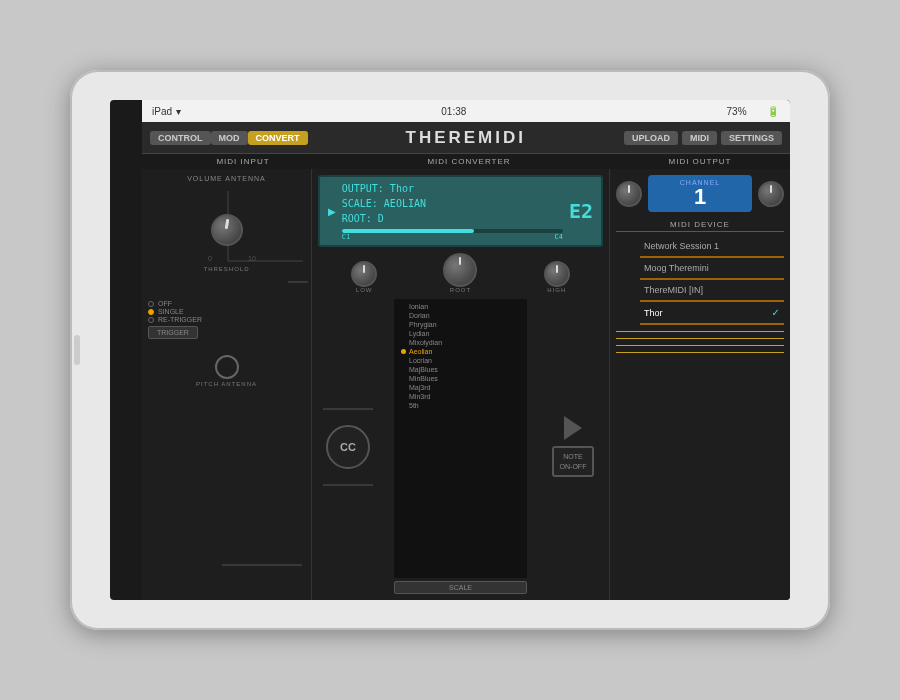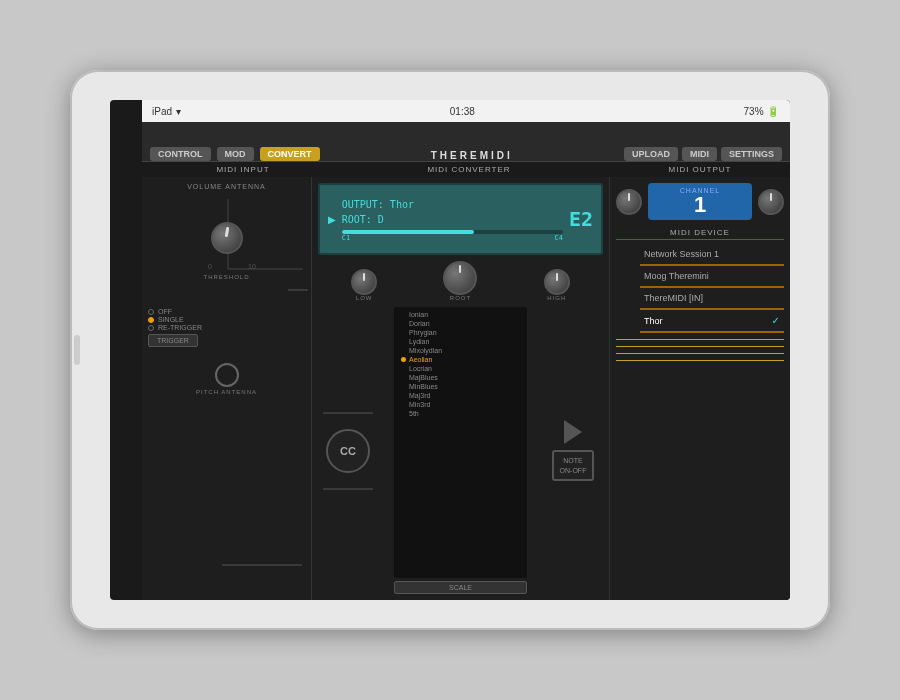--- a/index.html
+++ b/index.html
@@ -53,30 +53,30 @@
       display: flex;
       align-items: center;
       justify-content: space-between;
       padding: 0 10px;
       font-size: 10px;
       color: #333;
       flex-shrink: 0;
     }
     .status-left { display: flex; align-items: center; gap: 4px; }
     .status-center { font-size: 10px; color: #333; }
-    .status-right { display: flex; align-items: center; gap: 4px; font-size: 10px; }
+    .status-right { display: flex; align-items: center; gap: 21px; font-size: 10px; }
 
     
     .app-header {
       background: #2a2a2a;
-      height: 40px;
-      display: flex;
-      align-items: flex-end;
+      height: 32px;
+      display: flex;
+      align-items: center;
       padding: 0 8px;
-      gap: 6px;
+      gap: 0;
       flex-shrink: 0;
       border-bottom: 1px solid #444;
     }
     .header-btn {
       background: #555;
       color: #ccc;
       border: none;
       border-radius: 3px;
       padding: 2px 8px;
       font-size: 9px;
@@ -85,21 +85,21 @@
       font-weight: bold;
     }
     .header-btn.active {
       background: #c8a020;
       color: #fff;
     }
     .header-title {
       flex: 1;
       text-align: center;
       color: #ddd;
-      font-size: 10px;
+      font-size: 17px;
       font-weight: bold;
       letter-spacing: 3px;
     }
     .header-right { display: flex; gap: 4px; }
     .header-btn-right {
       background: #555;
       color: #ccc;
       border: none;
       border-radius: 3px;
       padding: 2px 8px;
@@ -537,20 +537,21 @@
         </div>
       </div>
 
       <div class="midi-converter">
         <div class="converter-inner">
 
           <div class="lcd-display">
             <div class="lcd-play-btn">▶</div>
             <div style="flex:1;">
               <div class="lcd-text">OUTPUT: Thor</div>
+              <div class="lcd-text">SCALE: AEOLIAN</div>
               <div class="lcd-text">ROOT: D</div>
               <div class="lcd-bar">
                 <div class="lcd-bar-fill"></div>
               </div>
               <div class="lcd-labels">
                 <span>C1</span>
                 <span>C4</span>
               </div>
             </div>
             <div class="lcd-note">E2</div>

